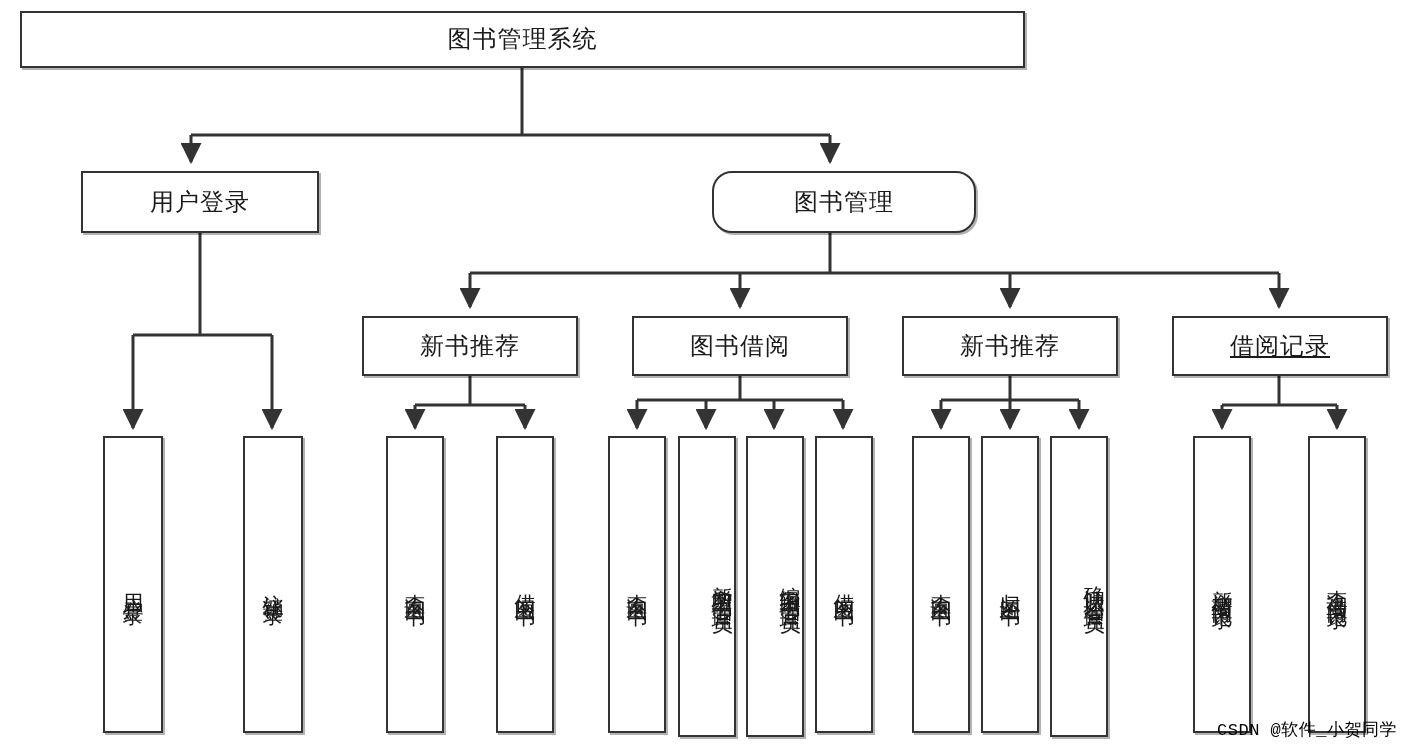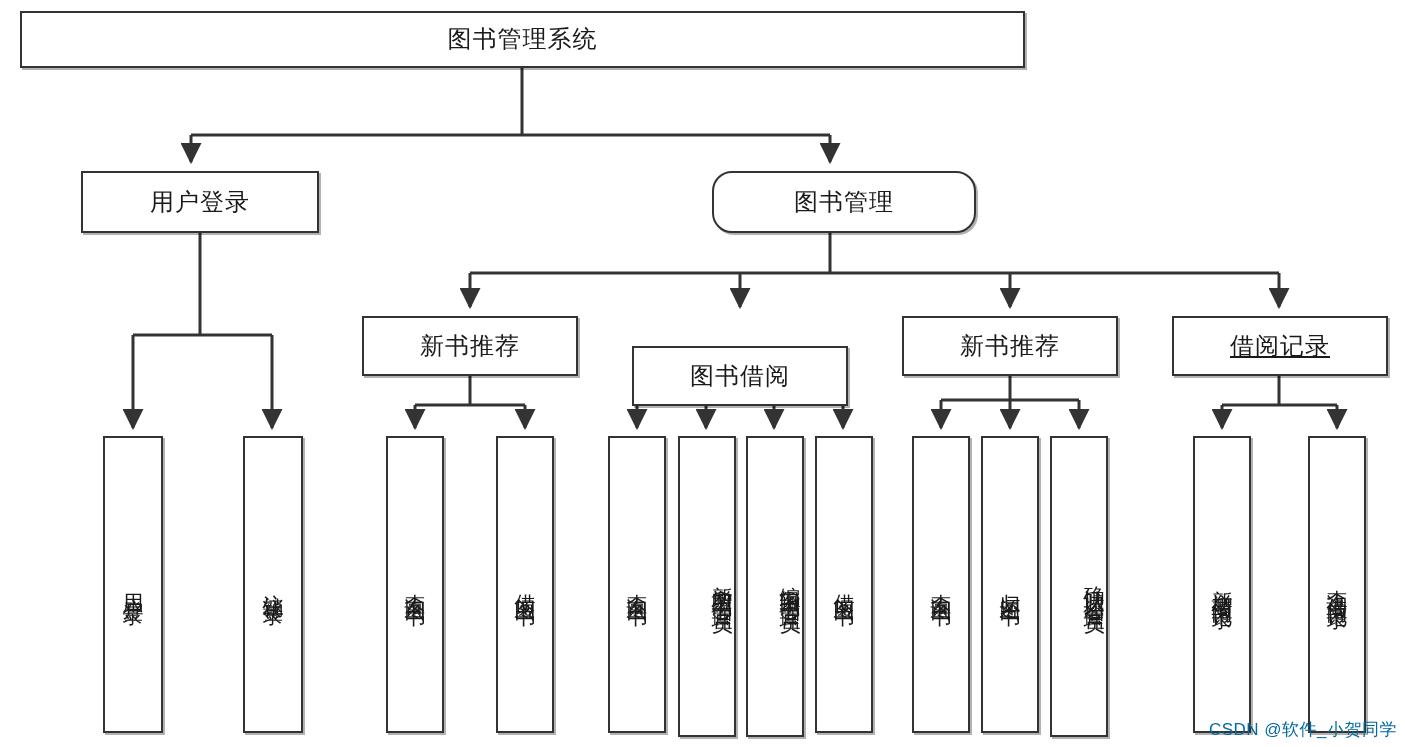--- a/index.html
+++ b/index.html
@@ -59,24 +59,25 @@
     align-items: flex-start;
   }
   .node.vert.midal {
     align-items: center;
   }
   .watermark {
     position: absolute;
     right: 8px;
     bottom: 6px;
     font-size: 17px;
-    color: #0369a1;
+    color: #000000;
     letter-spacing: 0.5px;
     z-index: 5;
     white-space: nowrap;
+    font-family: Liberation Mono, monospace;
   }
 </style>
 </head>
 <body>
 
 <div id="canvas">
 
   <svg id="wires" viewBox="0 0 1405 747" xmlns="http://www.w3.org/2000/svg">
     <defs>
       <marker id="arrow" viewBox="0 0 10 10" refX="9" refY="5" markerWidth="7" markerHeight="7" orient="auto-start-reverse">
@@ -136,21 +137,21 @@
   </div>
 
   <div class="node horiz" style="left:712px; top:171px; width:264px; height:62px;border-radius:20px;">
     <span>图书管理</span>
   </div>
 
   <div class="node horiz" style="left:362px; top:316px; width:216px; height:60px;">
     <span>新书推荐</span>
   </div>
 
-  <div class="node horiz" style="left:632px; top:316px; width:216px; height:60px;margin-top:30px;">
+  <div class="node horiz" style="left:632px; top:316px; width:216px; height:60px;">
     <span>图书借阅</span>
   </div>
 
   <div class="node horiz" style="left:902px; top:316px; width:216px; height:60px;">
     <span>新书推荐</span>
   </div>
 
   <div class="node horiz" style="left:1172px; top:316px; width:216px; height:60px;text-decoration:underline;">
     <span>借阅记录</span>
   </div>

